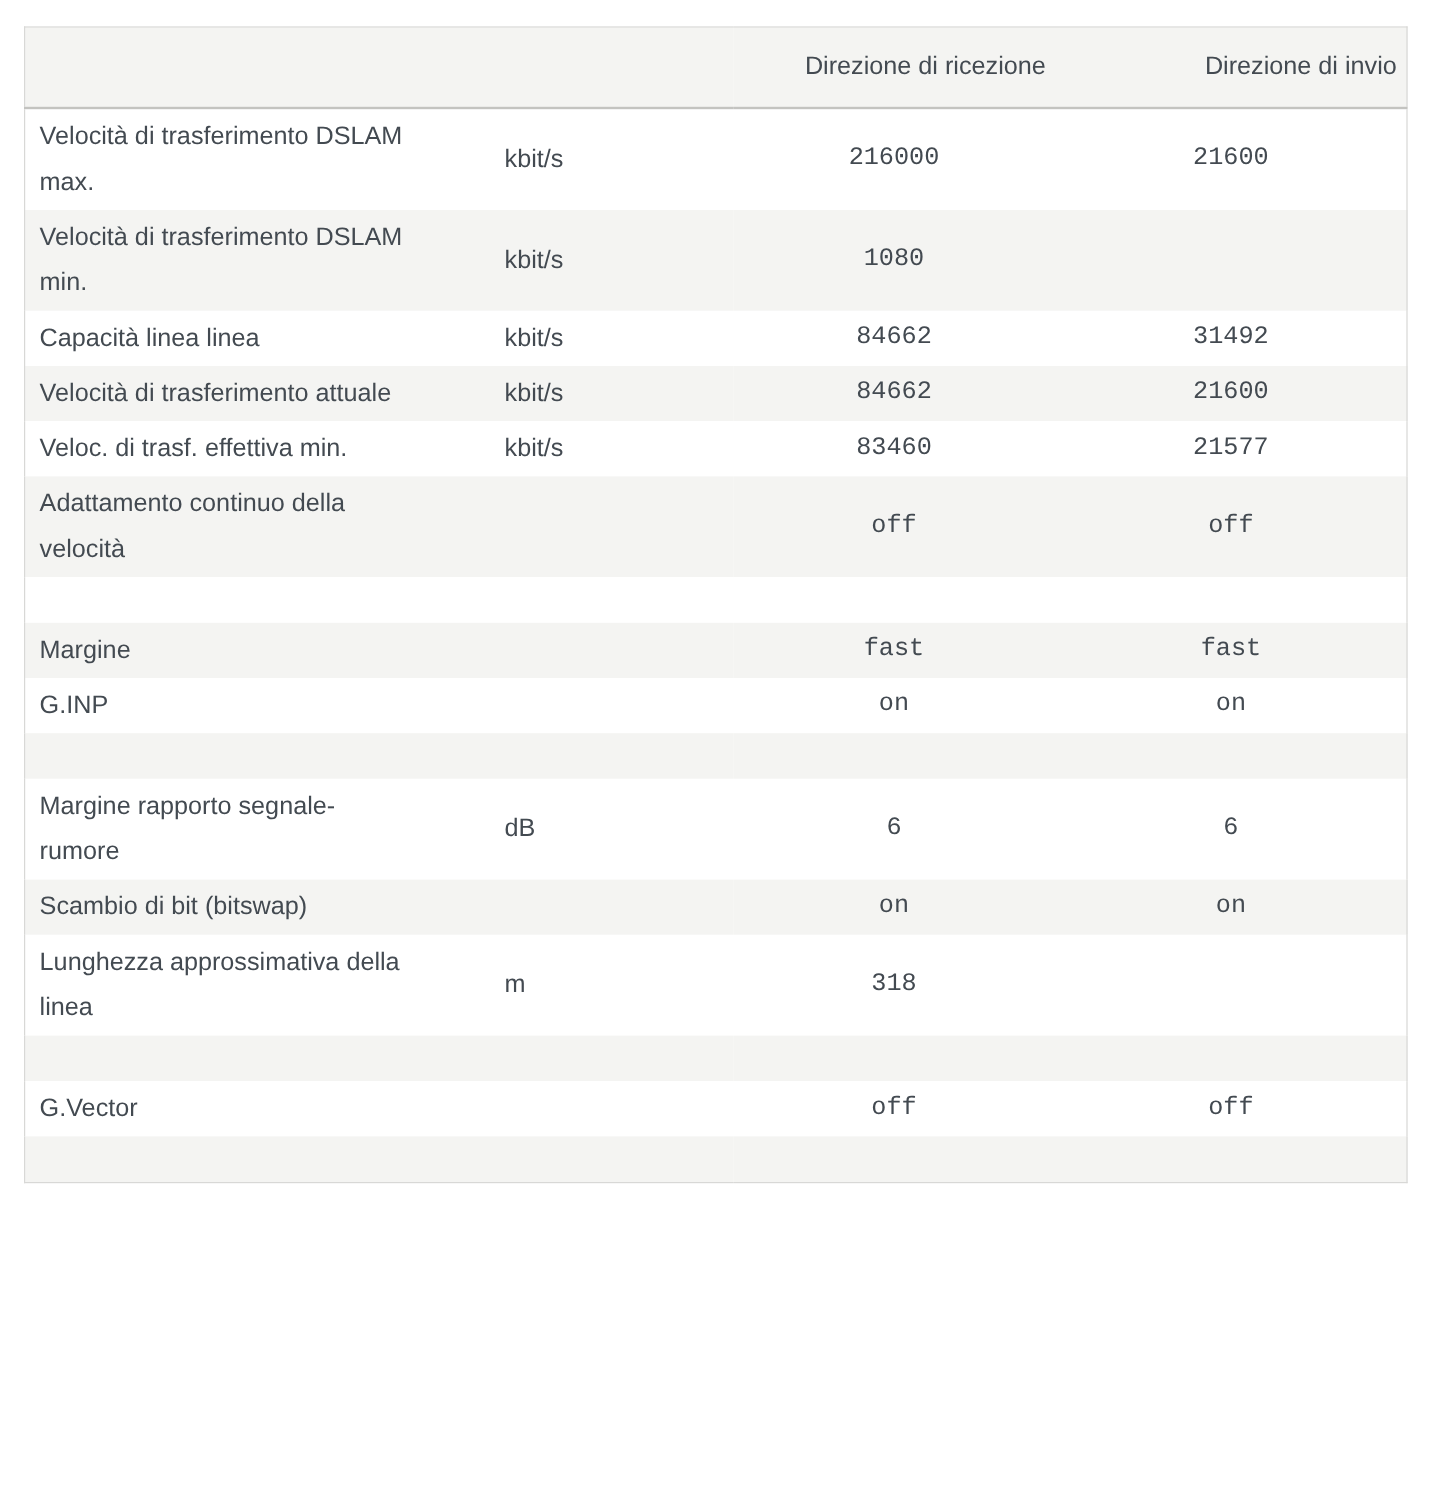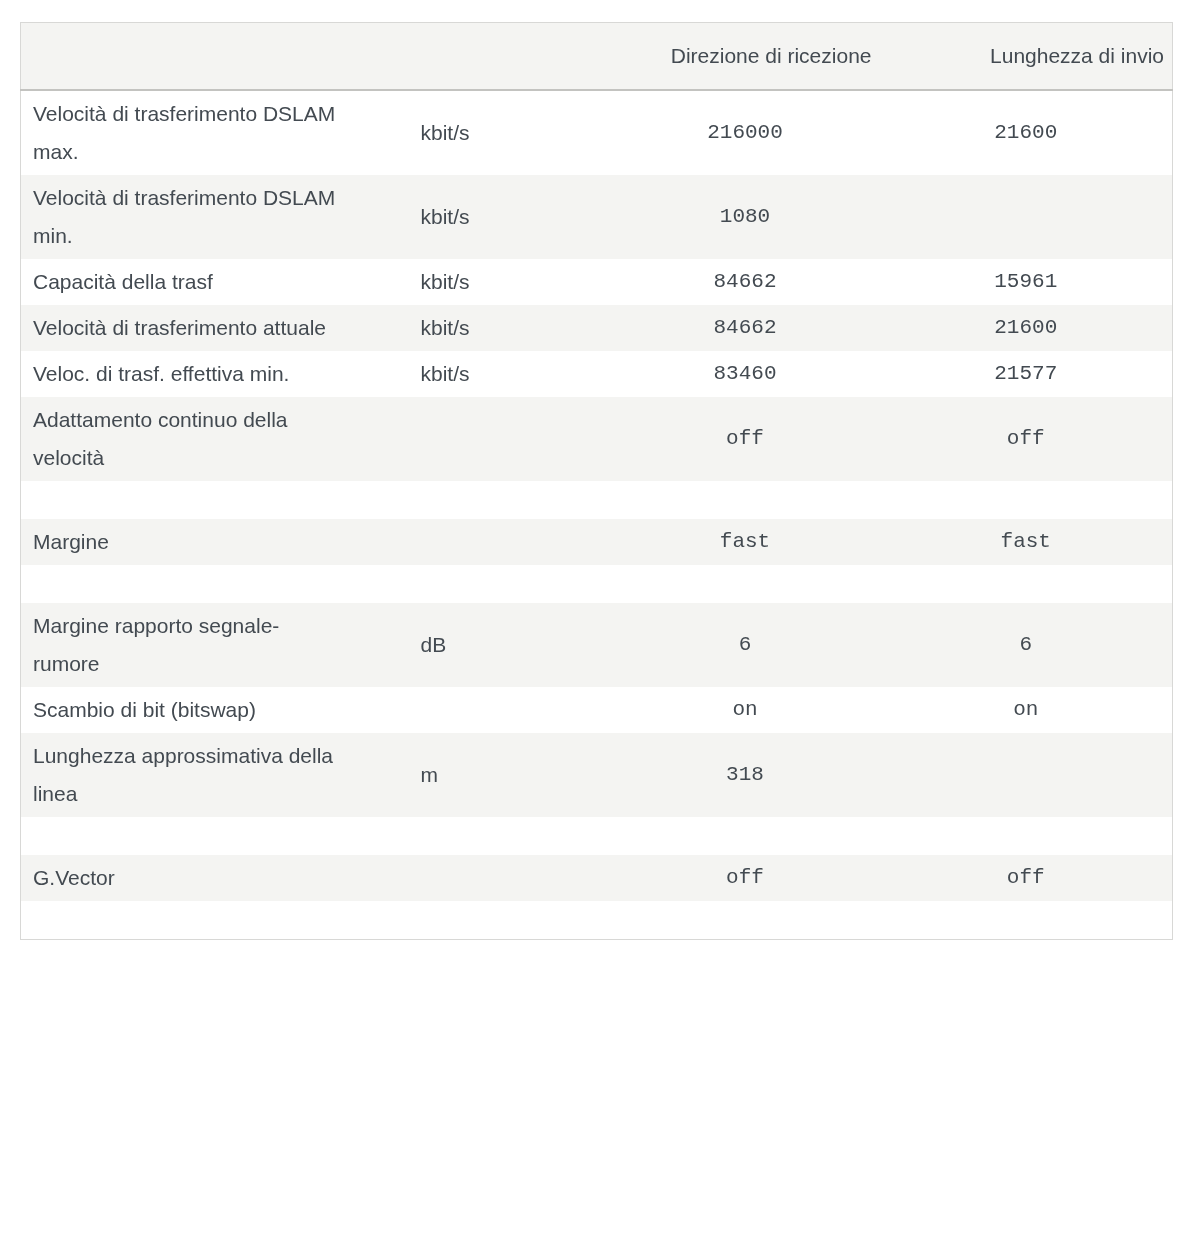--- a/index.html
+++ b/index.html
@@ -78,43 +78,43 @@
       <col class="c-label">
       <col class="c-unit">
       <col class="c-rx">
       <col class="c-tx">
     </colgroup>
     <thead>
       <tr>
         <th></th>
         <th></th>
         <th class="num">Direzione di ricezione</th>
-        <th class="num">Lunghezza di invio</th>
+        <th class="num">Direzione di invio</th>
       </tr>
     </thead>
     <tbody>
         <tr>
     <td class="label">Velocità di trasferimento DSLAM
 max.</td>
     <td class="unit">kbit/s</td>
     <td class="num">216000</td>
     <td class="num">21600</td>
   </tr>
         <tr>
     <td class="label">Velocità di trasferimento DSLAM
 min.</td>
     <td class="unit">kbit/s</td>
     <td class="num">1080</td>
     <td class="num"></td>
   </tr>
         <tr>
-    <td class="label">Capacità della trasf</td>
+    <td class="label">Capacità linea linea</td>
     <td class="unit">kbit/s</td>
     <td class="num">84662</td>
-    <td class="num">15961</td>
+    <td class="num">31492</td>
   </tr>
         <tr>
     <td class="label">Velocità di trasferimento attuale</td>
     <td class="unit">kbit/s</td>
     <td class="num">84662</td>
     <td class="num">21600</td>
   </tr>
         <tr>
     <td class="label">Veloc. di trasf. effettiva min.</td>
     <td class="unit">kbit/s</td>
@@ -132,20 +132,26 @@
     <td class="label"></td>
     <td class="unit"></td>
     <td class="num"></td>
     <td class="num"></td>
   </tr>
         <tr>
     <td class="label">Margine</td>
     <td class="unit"></td>
     <td class="num">fast</td>
     <td class="num">fast</td>
+  </tr>
+        <tr>
+    <td class="label">G.INP</td>
+    <td class="unit"></td>
+    <td class="num">on</td>
+    <td class="num">on</td>
   </tr>
         <tr>
     <td class="label"></td>
     <td class="unit"></td>
     <td class="num"></td>
     <td class="num"></td>
   </tr>
         <tr>
     <td class="label">Margine rapporto segnale-
 rumore</td>

